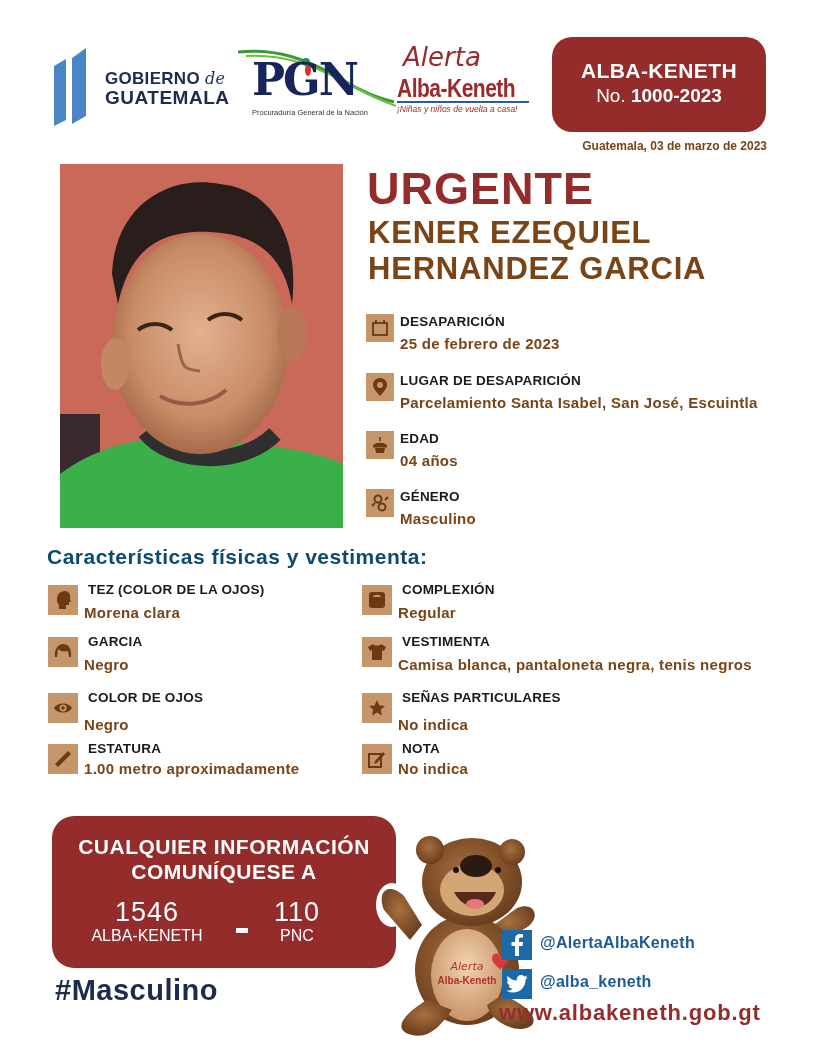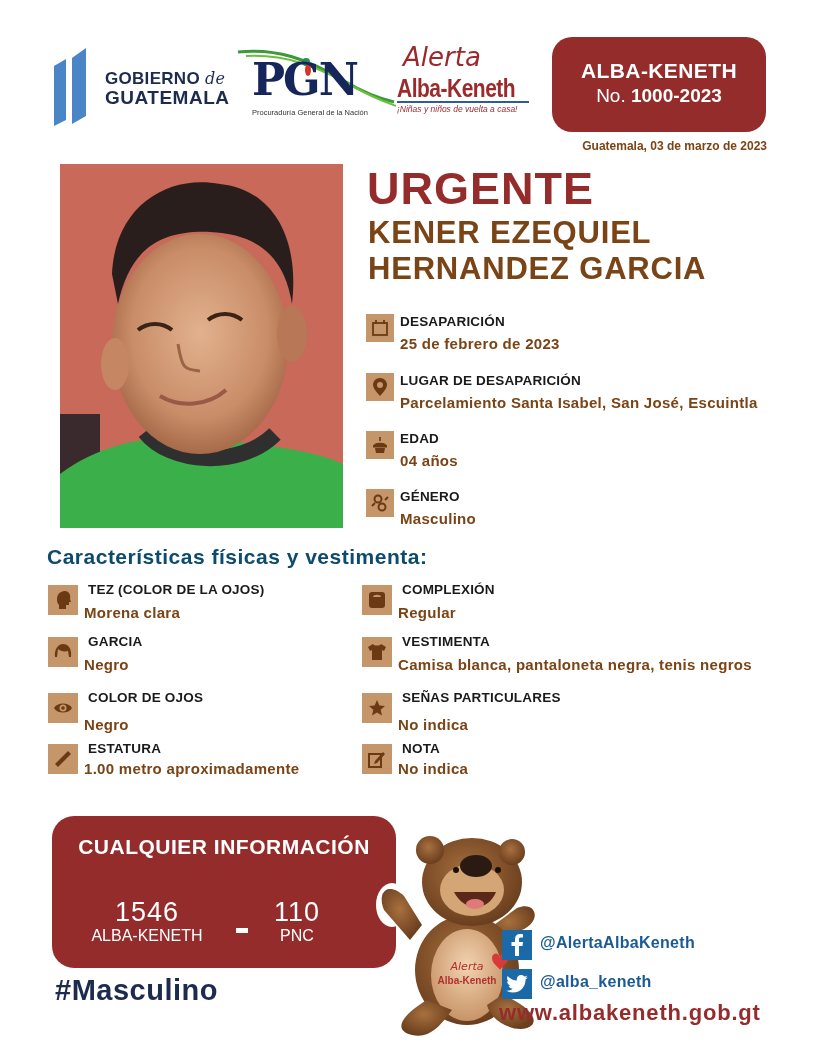--- a/index.html
+++ b/index.html
@@ -262,20 +262,21 @@
         <rect x="2" y="5" width="12" height="13" fill="none" stroke="#6b3a14" stroke-width="2"></rect>
         <polygon points="8,12 16,3 18,5 10,14 7,15" fill="#6b3a14"></polygon>
       </svg>
   </div>
   <div class="info-label">NOTA</div>
   <div class="info-value" style="top:19px;">No indica</div>
 </div>
 
 <div class="abs contact">
   <div class="c1">CUALQUIER INFORMACIÓN</div>
+  <div class="c2">COMUNÍQUESE A</div>
   <div class="phones">
     <div class="ph ph1">
       <div class="num">1546</div>
       <div class="lab">ALBA-KENETH</div>
     </div>
     <div class="dash"></div>
     <div class="ph ph2">
       <div class="num">110</div>
       <div class="lab">PNC</div>
     </div>

